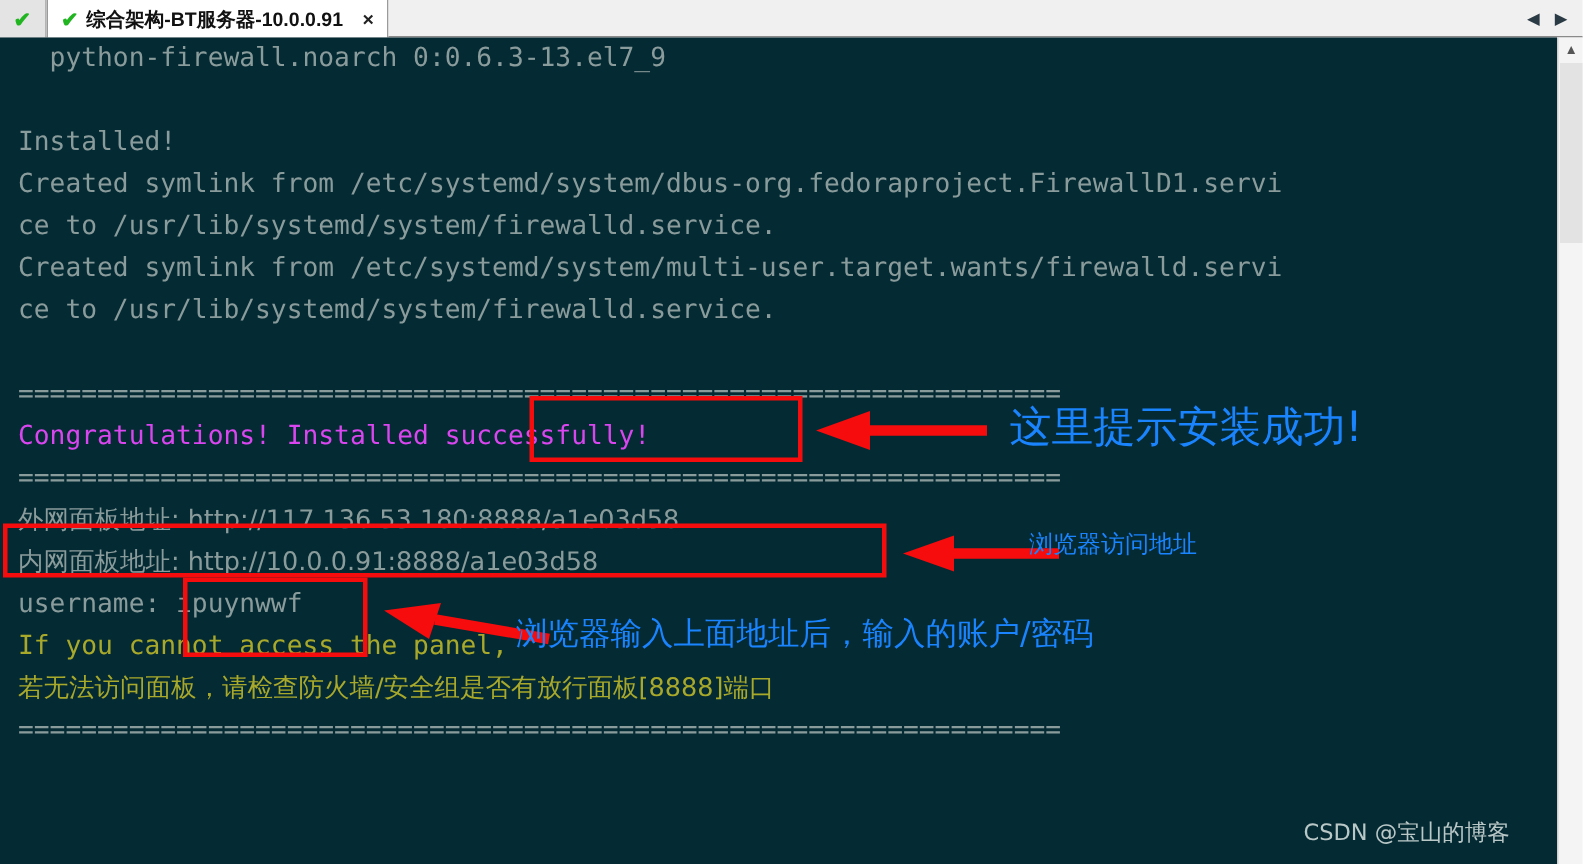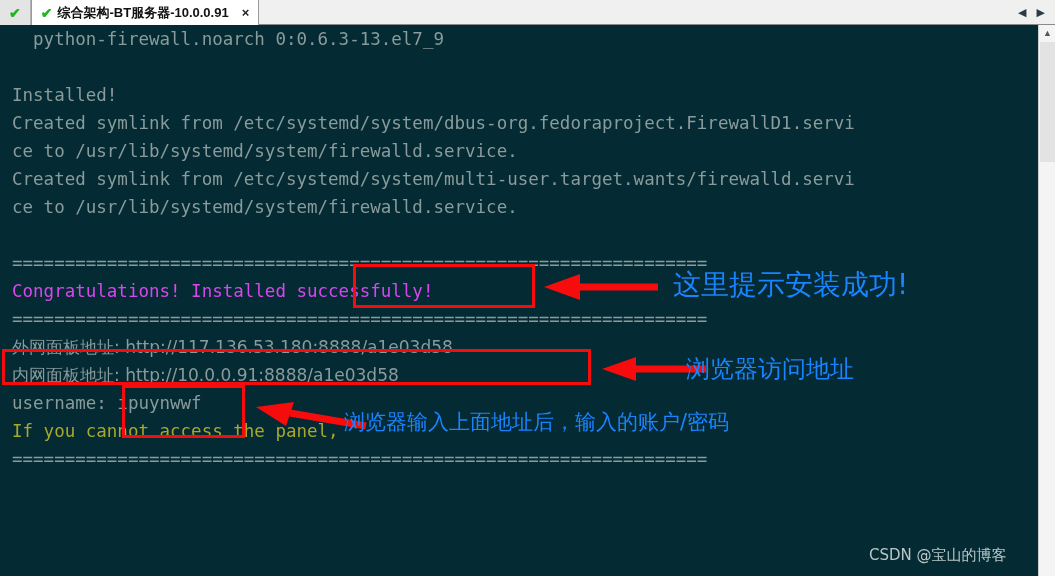--- a/index.html
+++ b/index.html
@@ -173,20 +173,21 @@
   <div class="line">Created symlink from /etc/systemd/system/multi-user.target.wants/firewalld.servi</div>
   <div class="line">ce to /usr/lib/systemd/system/firewalld.service.</div>
   <div class="line"></div>
   <div class="line">==================================================================</div>
   <div class="line g">Congratulations! Installed successfully!</div>
   <div class="line">==================================================================</div>
   <div class="line cjk">外网面板地址: http://117.136.53.180:8888/a1e03d58</div>
   <div class="line cjk">内网面板地址: http://10.0.0.91:8888/a1e03d58</div>
   <div class="line">username: ipuynwwf</div>
   <div class="line y">If you cannot access the panel,</div>
+  <div class="line y cjk">若无法访问面板，请检查防火墙/安全组是否有放行面板[8888]端口</div>
   <div class="line">==================================================================</div>
 
 </div>
 
 <div class="scrollbar">
   <div class="sb-arrow">▲</div>
   <div class="sb-thumb"></div>
 </div>
 
 <div class="redbox" style="left:353px; top:264px; width:182px; height:44px;"></div>
@@ -202,16 +203,16 @@
   <path d="M106,17 L34,17" stroke="#f60c0c" stroke-width="7" fill="none"></path>
   <path d="M2,17 L36,5 L36,29 Z" fill="#f60c0c"></path>
 </svg>
 
 <svg class="arrow" style="left:250px; top:400px;" width="120" height="36" viewBox="0 0 120 36">
   <path d="M116,26 L40,13" stroke="#f60c0c" stroke-width="7" fill="none"></path>
   <path d="M6,7 L44,2 L36,26 Z" fill="#f60c0c"></path>
 </svg>
 
 <div class="anno" style="left:673px; top:266px; font-size:28px;">这里提示安装成功!</div>
-<div class="anno" style="left:686px; top:353px; font-size:24px;">浏览器访问地址</div>
+<div class="anno" style="left:686px; top:353px; font-size:16px;">浏览器访问地址</div>
 <div class="anno" style="left:344px; top:408px; font-size:21px;">浏览器输入上面地址后，输入的账户/密码</div>
 
 <div class="watermark" style="left:869px; top:546px;text-align:right;">CSDN @宝山的博客</div>
 
 </body></html>

